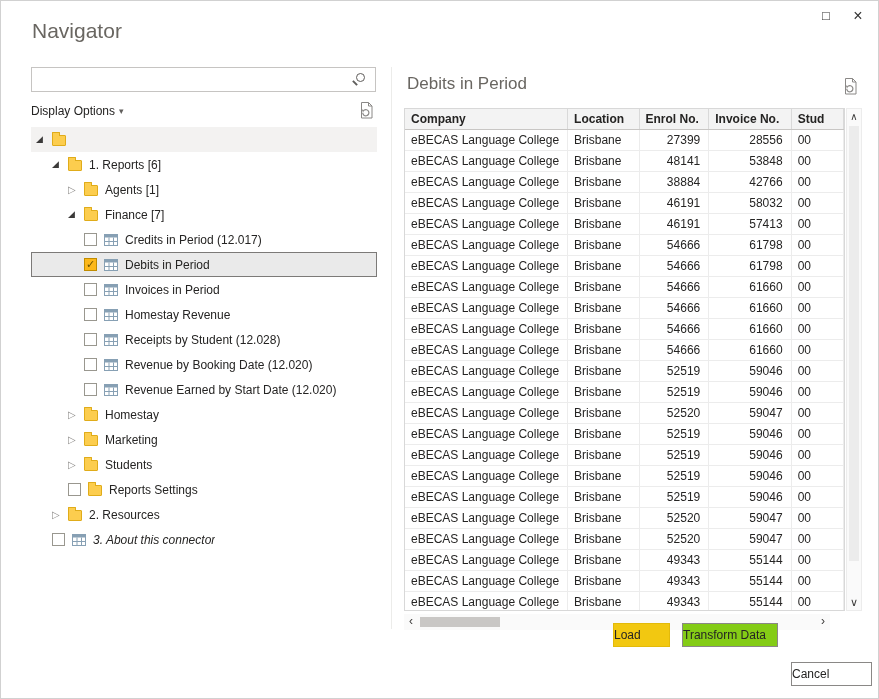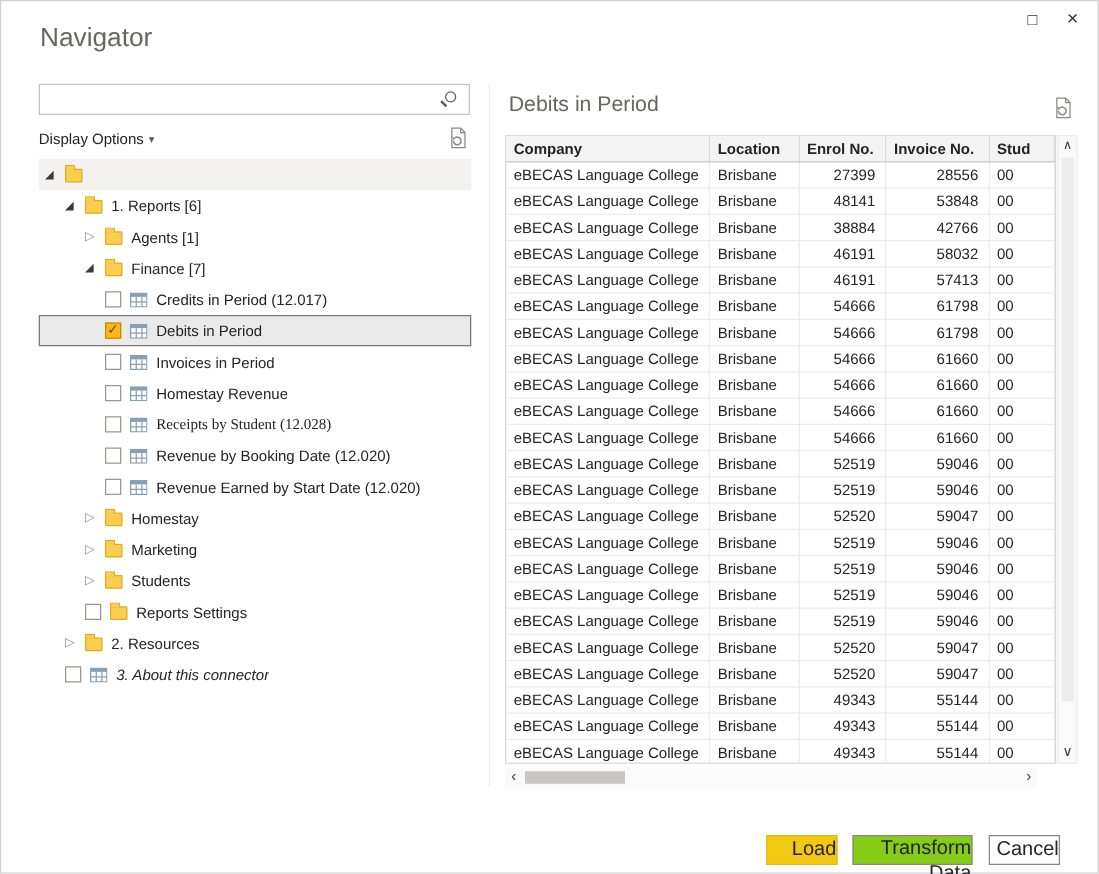--- a/index.html
+++ b/index.html
@@ -56,24 +56,24 @@
   .vscroll .up { top:1px; }
   .vscroll .down { bottom:1px; font-size:11px; }
   .vthumb { position:absolute; left:2px; right:2px; top:17px; height:435px; background:#ececec; }
   .hscroll { position:absolute; left:403px; top:613px; width:426px; height:16px; background:#fafafa; }
   .hscroll .arr { position:absolute; top:0; height:16px; line-height:15px; width:14px; text-align:center; font-size:12px; color:#3b3a39; }
   .hscroll .left { left:0; }
   .hscroll .right { right:0; }
   .hthumb { position:absolute; left:16px; top:3px; width:80px; height:10px; background:#c9c7c5; }
 
   
-  .btn { position:absolute; top:667px; height:24px; font-size:16px; font-family:inherit; line-height:20px; text-align:right; cursor:pointer; }
+  .btn { position:absolute; top:622px; height:24px; font-size:12px; font-family:inherit; line-height:20px; text-align:left; cursor:pointer; }
   .btn-load { left:612px; width:57px; background:#f2c811; border:1px solid #e3ba0a; color:#252423; }
   .btn-transform { left:681px; width:96px; background:#84cc16; border:1px solid #8a8886; color:#252423; }
-  .btn-cancel { left:790px; width:57px; background:#fff; border:1px solid #8a8886; color:#252423; }
+  .btn-cancel { left:790px; width:81px; background:#fff; border:1px solid #8a8886; color:#252423;margin-top:39px; }
 </style>
 </head>
 <body>
 
 <div class="dialog">
 
   <button class="win-btn win-min">□</button>
   <button class="win-btn win-close">×</button>
 
   <div class="app-title">Navigator</div>
@@ -155,21 +155,21 @@
         <span class="cb"></span>
         <span class="ico-table"><svg width="14" height="12" viewBox="0 0 14 12">
             <rect x="0.5" y="0.5" width="13" height="11" fill="#fff" stroke="#87a0b4"></rect>
             <rect x="0.5" y="0.5" width="13" height="3" fill="#87a0b4"></rect>
             <line x1="5" y1="3.5" x2="5" y2="11.5" stroke="#87a0b4"></line>
             <line x1="9.5" y1="3.5" x2="9.5" y2="11.5" stroke="#87a0b4"></line>
             <line x1="0.5" y1="7.5" x2="13.5" y2="7.5" stroke="#87a0b4"></line>
           </svg></span>
         <span class="tlabel">Homestay Revenue</span>
       </div>
-      <div class="trow" style="padding-left: 52px; font-family: Liberation Serif, serif;">
+      <div class="trow" style="padding-left: 52px;">
         <span class="cb"></span>
         <span class="ico-table"><svg width="14" height="12" viewBox="0 0 14 12">
             <rect x="0.5" y="0.5" width="13" height="11" fill="#fff" stroke="#87a0b4"></rect>
             <rect x="0.5" y="0.5" width="13" height="3" fill="#87a0b4"></rect>
             <line x1="5" y1="3.5" x2="5" y2="11.5" stroke="#87a0b4"></line>
             <line x1="9.5" y1="3.5" x2="9.5" y2="11.5" stroke="#87a0b4"></line>
             <line x1="0.5" y1="7.5" x2="13.5" y2="7.5" stroke="#87a0b4"></line>
           </svg></span>
         <span class="tlabel">Receipts by Student (12.028)</span>
       </div>

